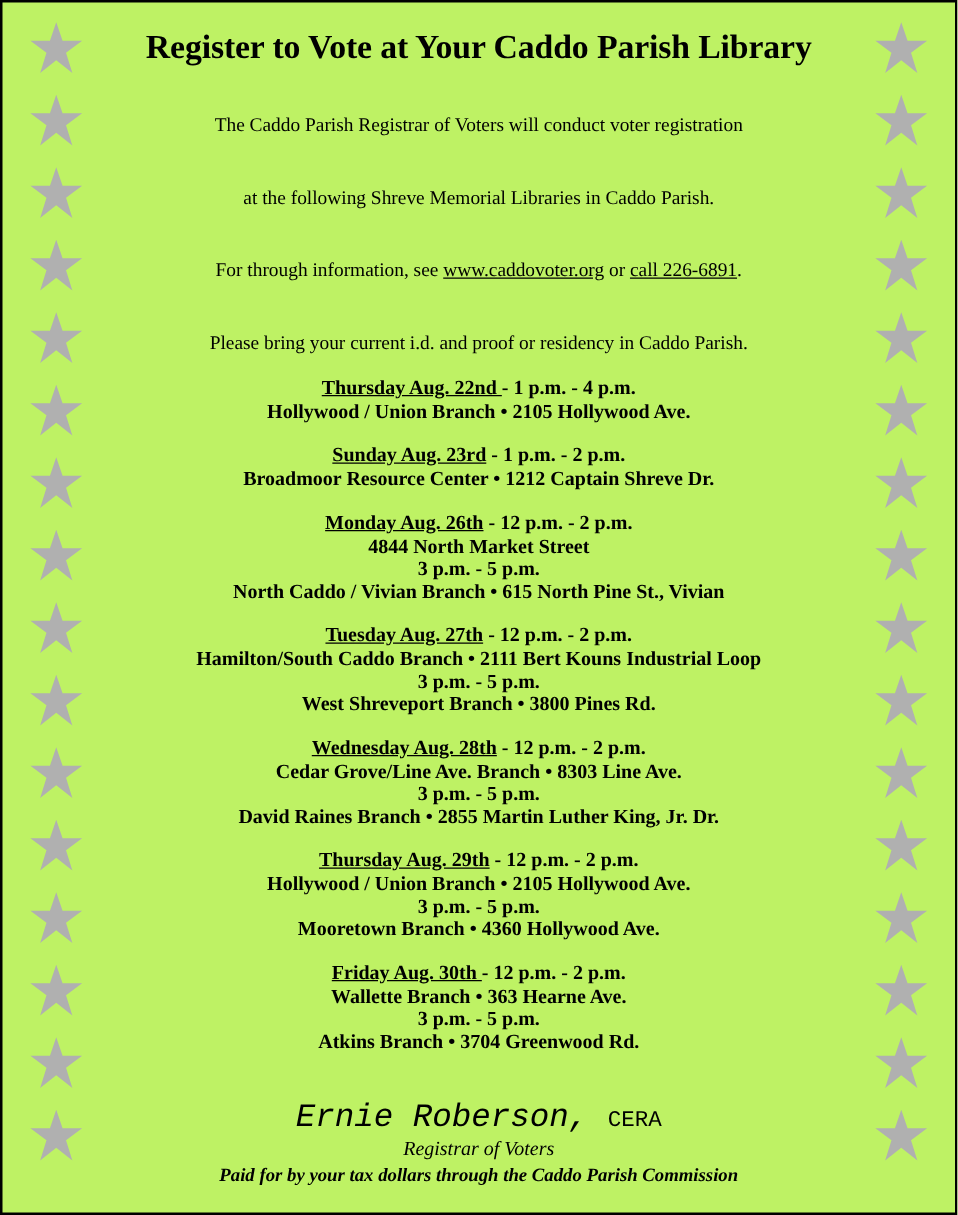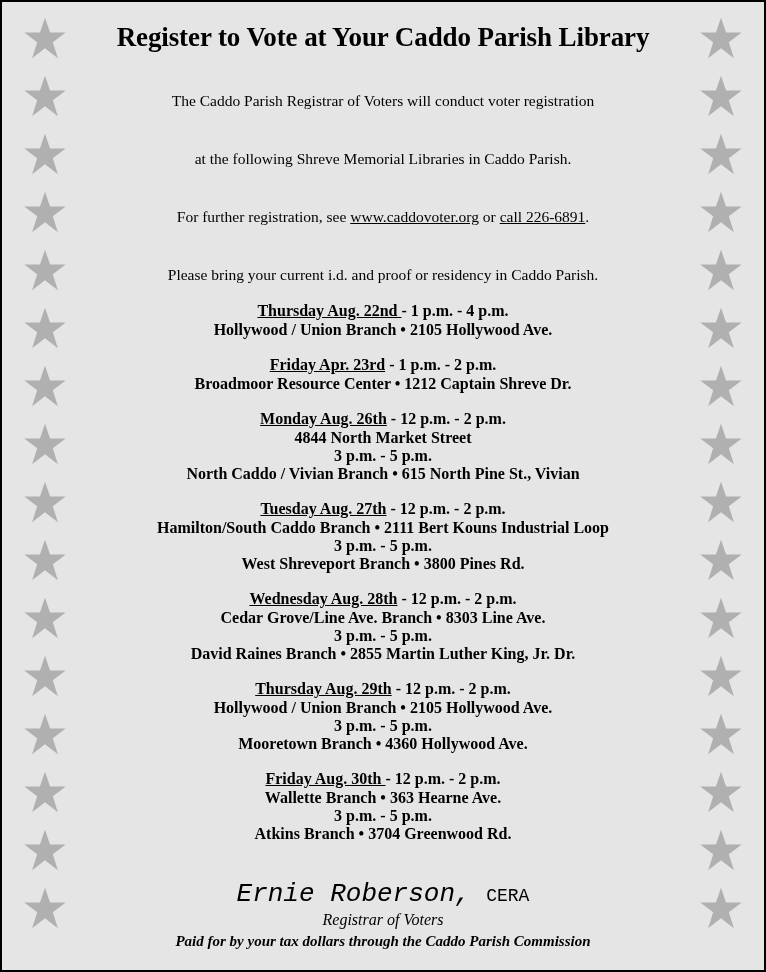--- a/index.html
+++ b/index.html
@@ -8,21 +8,21 @@
     background: #ffffff;
   }
   body {
     font-family: "Liberation Serif", serif;
   }
   .flyer {
     position: relative;
     width: 766px;
     height: 972px;
     box-sizing: border-box;
-    background: #e5e5e5;
+    background: #bef264;
     border: 2px solid #000000;
     overflow: hidden;
   }
   .star-col {
     position: absolute;
     top: 0;
     width: 74px;
     height: 100%;
     display: flex;
     flex-direction: column;
@@ -280,31 +280,31 @@
       </div>
     </div>
 
   <div class="content">
 
     <div class="title">Register to Vote at Your Caddo Parish Library</div>
 
     <div class="intro">
       <div>The Caddo Parish Registrar of Voters will conduct voter registration</div>
       <div>at the following Shreve Memorial Libraries in Caddo Parish.</div>
-      <div><span>For further registration, see </span><span class="u">www.caddovoter.org</span><span> or </span><span class="u">call 226-6891</span><span>.</span></div>
+      <div><span>For through information, see </span><span class="u">www.caddovoter.org</span><span> or </span><span class="u">call 226-6891</span><span>.</span></div>
       <div>Please bring your current i.d. and proof or residency in Caddo Parish.</div>
     </div>
 
     <div id="schedule">
         <div class="block">
           <div class="day"><span class="date">Thursday Aug. 22nd </span><span>- 1 p.m. - 4 p.m.</span></div>
           <div class="loc">Hollywood / Union Branch • 2105 Hollywood Ave.</div>
         </div>
         <div class="block">
-          <div class="day"><span class="date">Friday Apr. 23rd</span><span> - 1 p.m. - 2 p.m.</span></div>
+          <div class="day"><span class="date">Sunday Aug. 23rd</span><span> - 1 p.m. - 2 p.m.</span></div>
           <div class="loc">Broadmoor Resource Center • 1212 Captain Shreve Dr.</div>
         </div>
         <div class="block">
           <div class="day"><span class="date">Monday Aug. 26th</span><span> - 12 p.m. - 2 p.m.</span></div>
           <div class="loc">4844 North Market Street</div>
           <div class="time2">3 p.m. - 5 p.m.</div>
           <div class="loc">North Caddo / Vivian Branch • 615 North Pine St., Vivian</div>
         </div>
         <div class="block">
           <div class="day"><span class="date">Tuesday Aug. 27th</span><span> - 12 p.m. - 2 p.m.</span></div>

